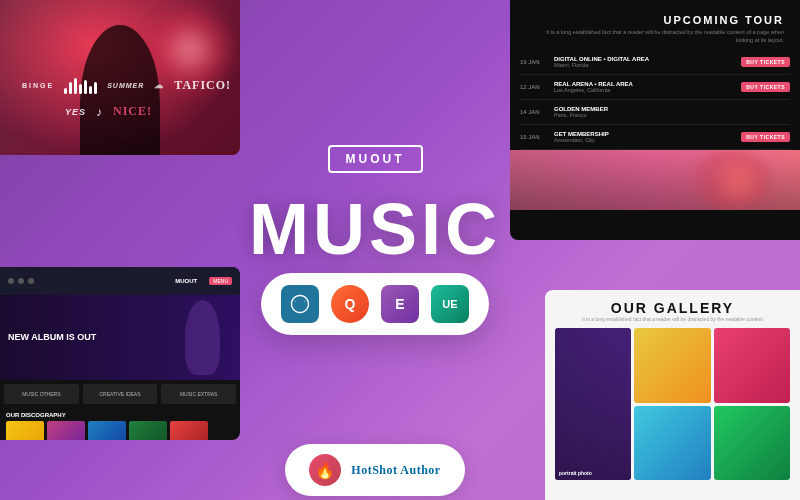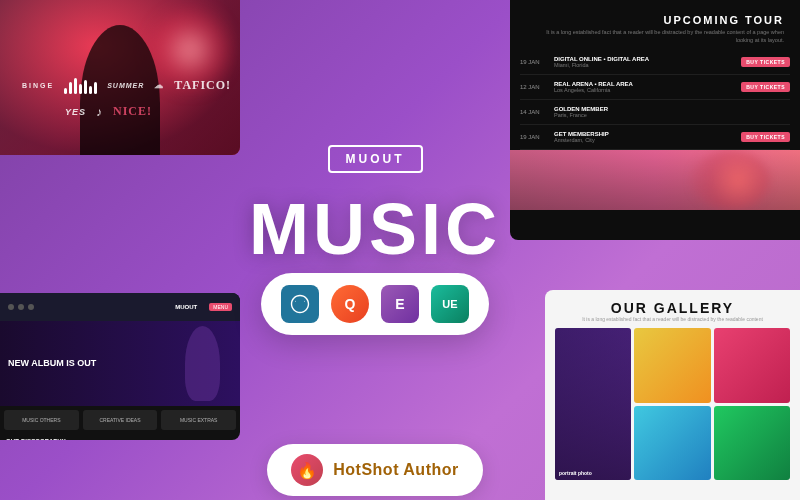--- a/index.html
+++ b/index.html
@@ -82,21 +82,21 @@
       background: white;
       border-radius: 2px;
     }
 
     
     .screenshot-left {
       position: absolute;
       bottom: 60px;
       left: 0;
       width: 240px;
-      height: 147px;
+      height: 173px;
       background: #111;
       border-radius: 0 8px 8px 0;
       overflow: hidden;
     }
     .screenshot-left-header {
       height: 28px;
       background: #1a1a2e;
       display: flex;
       align-items: center;
       padding: 0 8px;
@@ -384,24 +384,25 @@
       width: 32px;
       height: 32px;
       background: linear-gradient(135deg, #e84c6e, #c04050);
       border-radius: 50%;
       display: flex;
       align-items: center;
       justify-content: center;
       font-size: 16px;
     }
     .author-name {
-      font-size: 16px;
+      font-size: 12px;
       font-weight: 700;
-      color: #a16207;
+      color: #0369a1;
       letter-spacing: 0.5px;
+      font-family: Liberation Serif, serif;
     }
   </style>
 </head>
 <body>
 
 <div class="img-top-left">
   <div class="img-top-left-overlay">
     <div class="smoke-effect"></div>
     <div class="person-silhouette"></div>
   </div>

